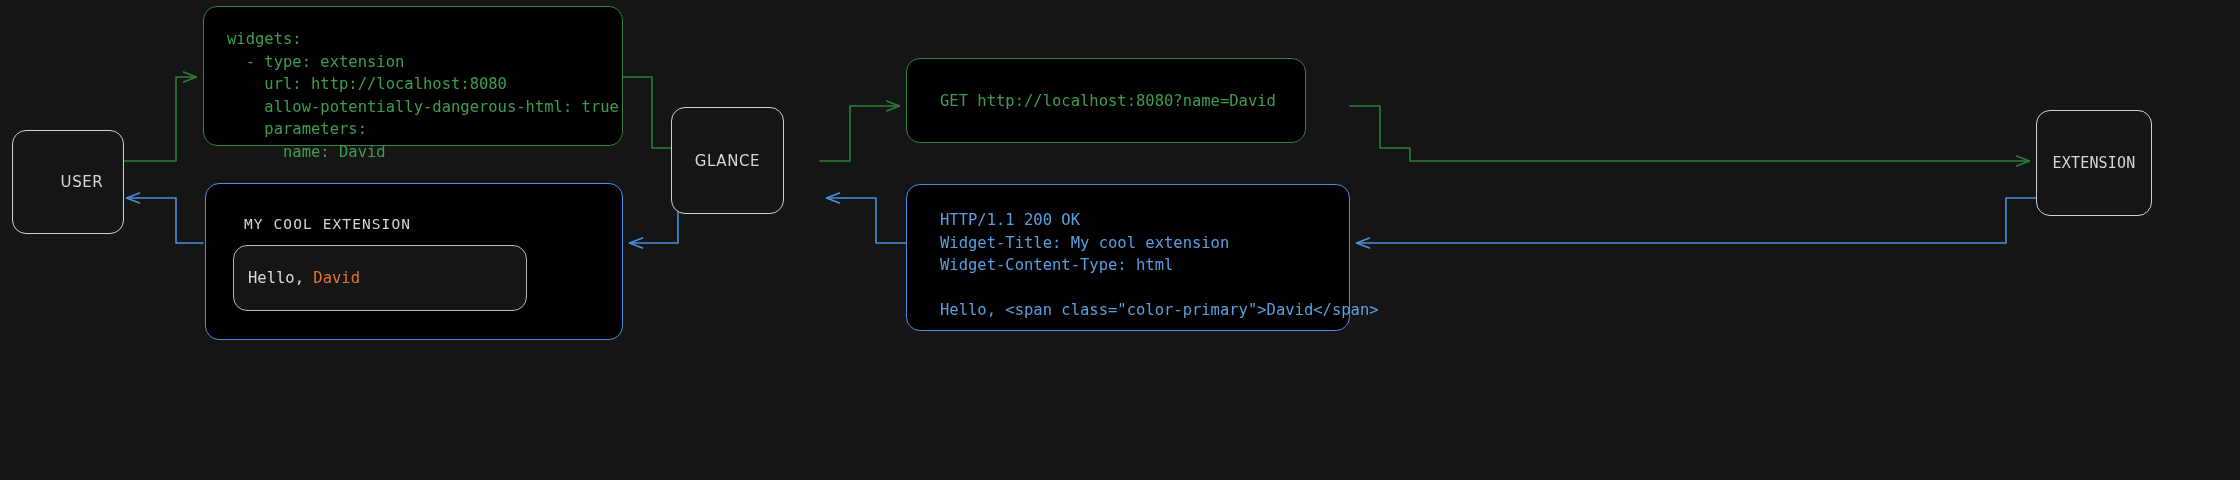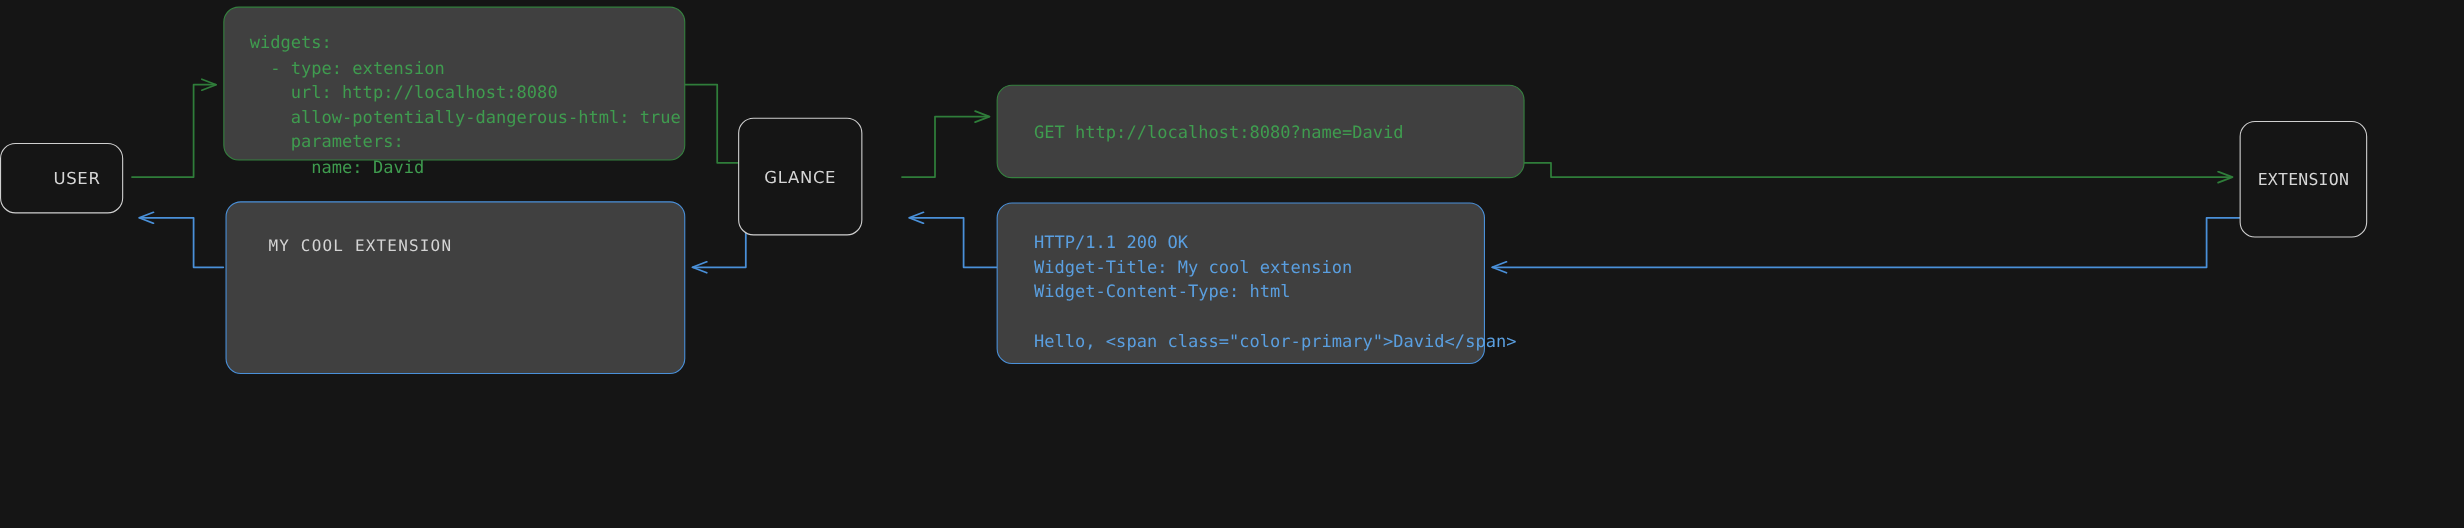--- a/index.html
+++ b/index.html
@@ -50,21 +50,21 @@
     font-size: 15px;
     letter-spacing: 0.2px;
     color: #d6d6d6;
   }
 
   
   .msgbox {
     position: absolute;
     box-sizing: border-box;
     border-radius: 14px;
-    background: #404040;
+    background: #000000;
     border: 1.6px solid #2f7d3a;
     padding: 0;
   }
   .msgbox.green { border-color: #35813f; }
   .msgbox.blue  { border-color: #4a90d9; margin-top: 12px; }
 
   .code {
     font-family: "DejaVu Sans Mono", monospace;
     font-size: 15.5px;
     line-height: 22.6px;
@@ -127,21 +127,21 @@
       <path d="M2036,198 L2006,198 L2006,243 L1357,243" stroke="#4a90d9" marker-end="url(#arrow-blue)"></path>
 
       <path d="M906,243 L876,243 L876,198 L827,198" stroke="#4a90d9" marker-end="url(#arrow-blue)"></path>
 
       <path d="M707,198 L678,198 L678,243 L649,243 L630,243" stroke="#4a90d9" marker-end="url(#arrow-blue)"></path>
 
       <path d="M203,243 L176,243 L176,198 L127,198" stroke="#4a90d9" marker-end="url(#arrow-blue)"></path>
     </g>
   </svg>
 
-  <div class="node" style="left:0; top:130px; width:112px; height:64px;padding-left:28px;">
+  <div class="node" style="left:12px; top:130px; width:112px; height:104px;padding-left:28px;">
     <span class="node-label-sans">USER</span>
   </div>
 
   <div class="node" style="left:671px; top:107px; width:113px; height:107px;">
     <span class="node-label-sans">GLANCE</span>
   </div>
 
   <div class="node" style="left:2036px; top:110px; width:116px; height:106px;">
     <span class="node-label-mono">EXTENSION</span>
   </div>
@@ -150,23 +150,26 @@
     <pre class="code green" style="position:absolute; left:23px; top:21px;">widgets:
   - type: extension
     url: http://localhost:8080
     allow-potentially-dangerous-html: true
     parameters:
       name: David</pre>
   </div>
 
   <div class="msgbox blue" style="left:205px; top:171px; width:418px; height:157px;">
     <span class="widget-title" style="position:absolute; left:38px; top:32px;">MY COOL EXTENSION</span>
+    <div class="widget-card" style="left:27px; top:61px; width:294px; height:66px;">
+      <span class="line"><span>Hello, </span><span class="accent">David</span></span>
+    </div>
   </div>
 
-  <div class="msgbox green" style="left:906px; top:77px; width:480px; height:85px;">
+  <div class="msgbox green" style="left:906px; top:58px; width:400px; height:85px;">
     <pre class="code green" style="position:absolute; left:33px; top:31px;">GET http://localhost:8080?name=David</pre>
   </div>
 
   <div class="msgbox blue" style="left:906px; top:172px; width:444px; height:147px;">
     <pre class="code blue" style="position:absolute; left:33px; top:24px;">HTTP/1.1 200 OK
 Widget-Title: My cool extension
 Widget-Content-Type: html
 
 Hello, &lt;span class="color-primary"&gt;David&lt;/span&gt;</pre>
   </div>

